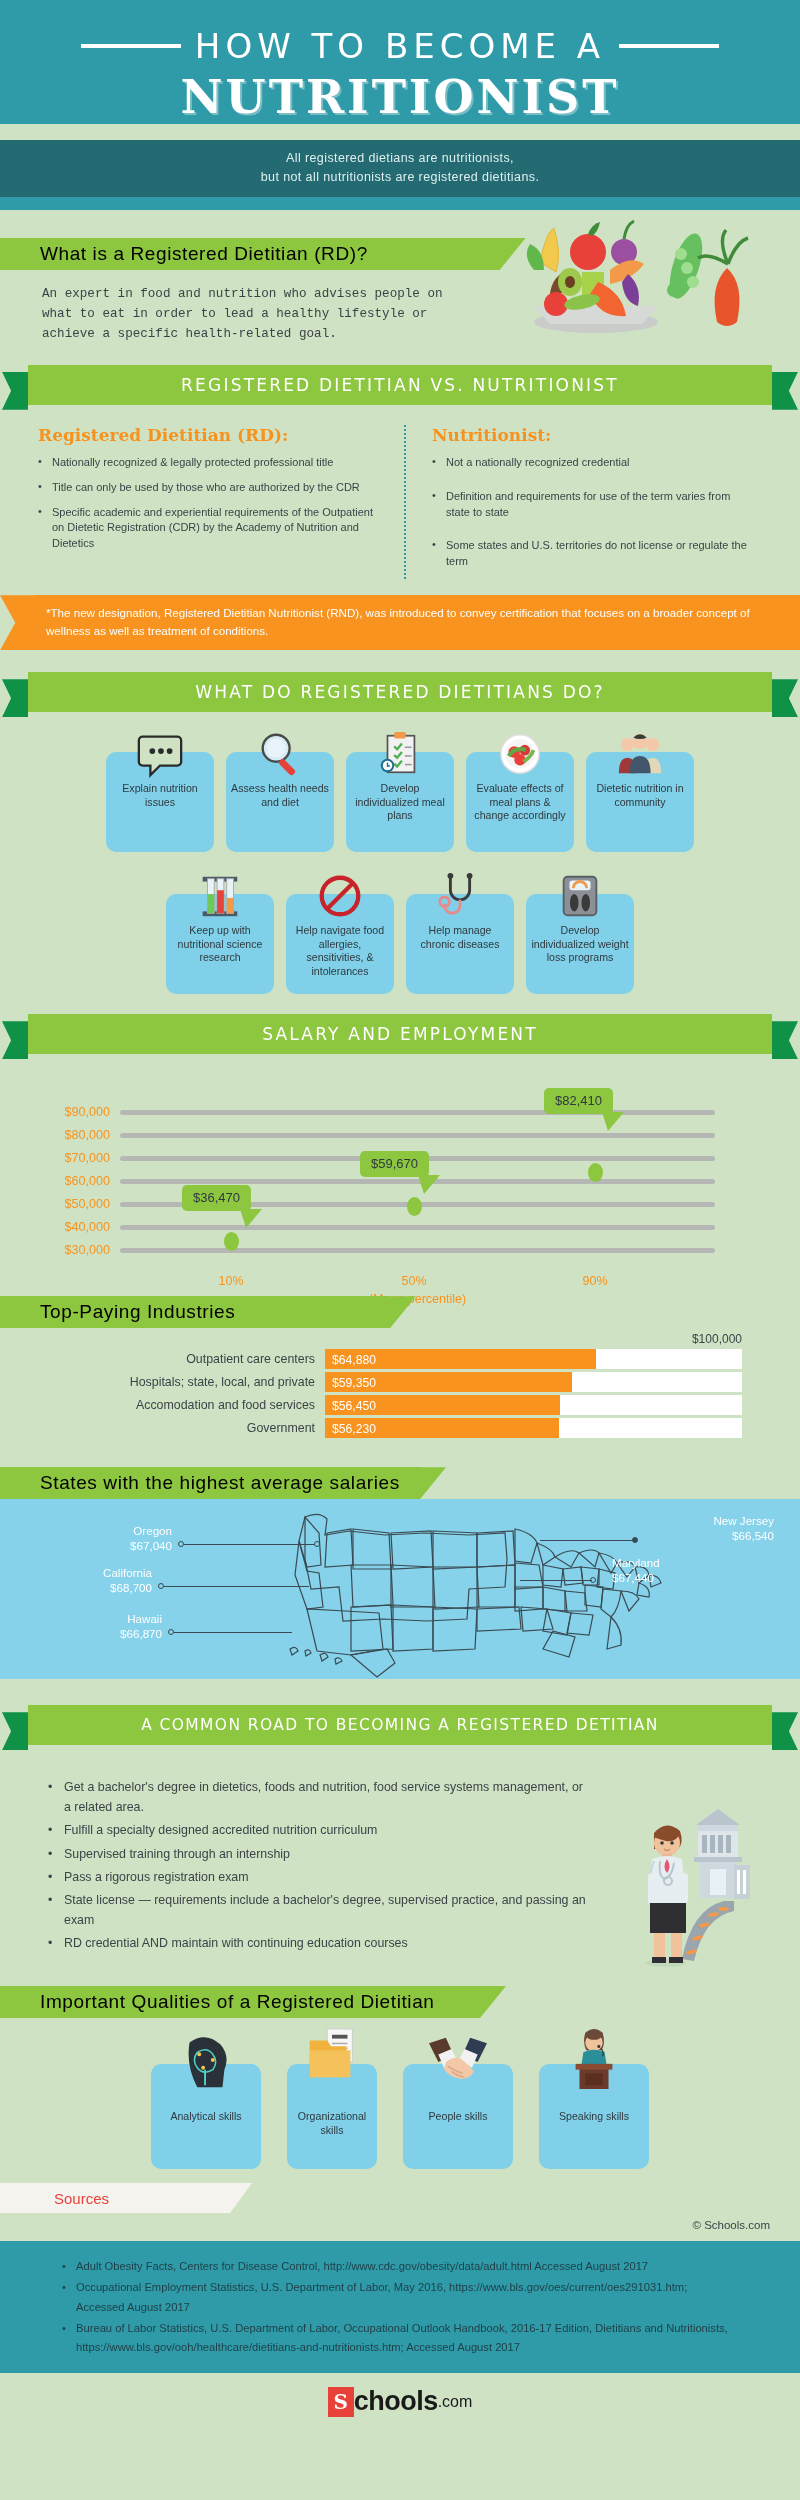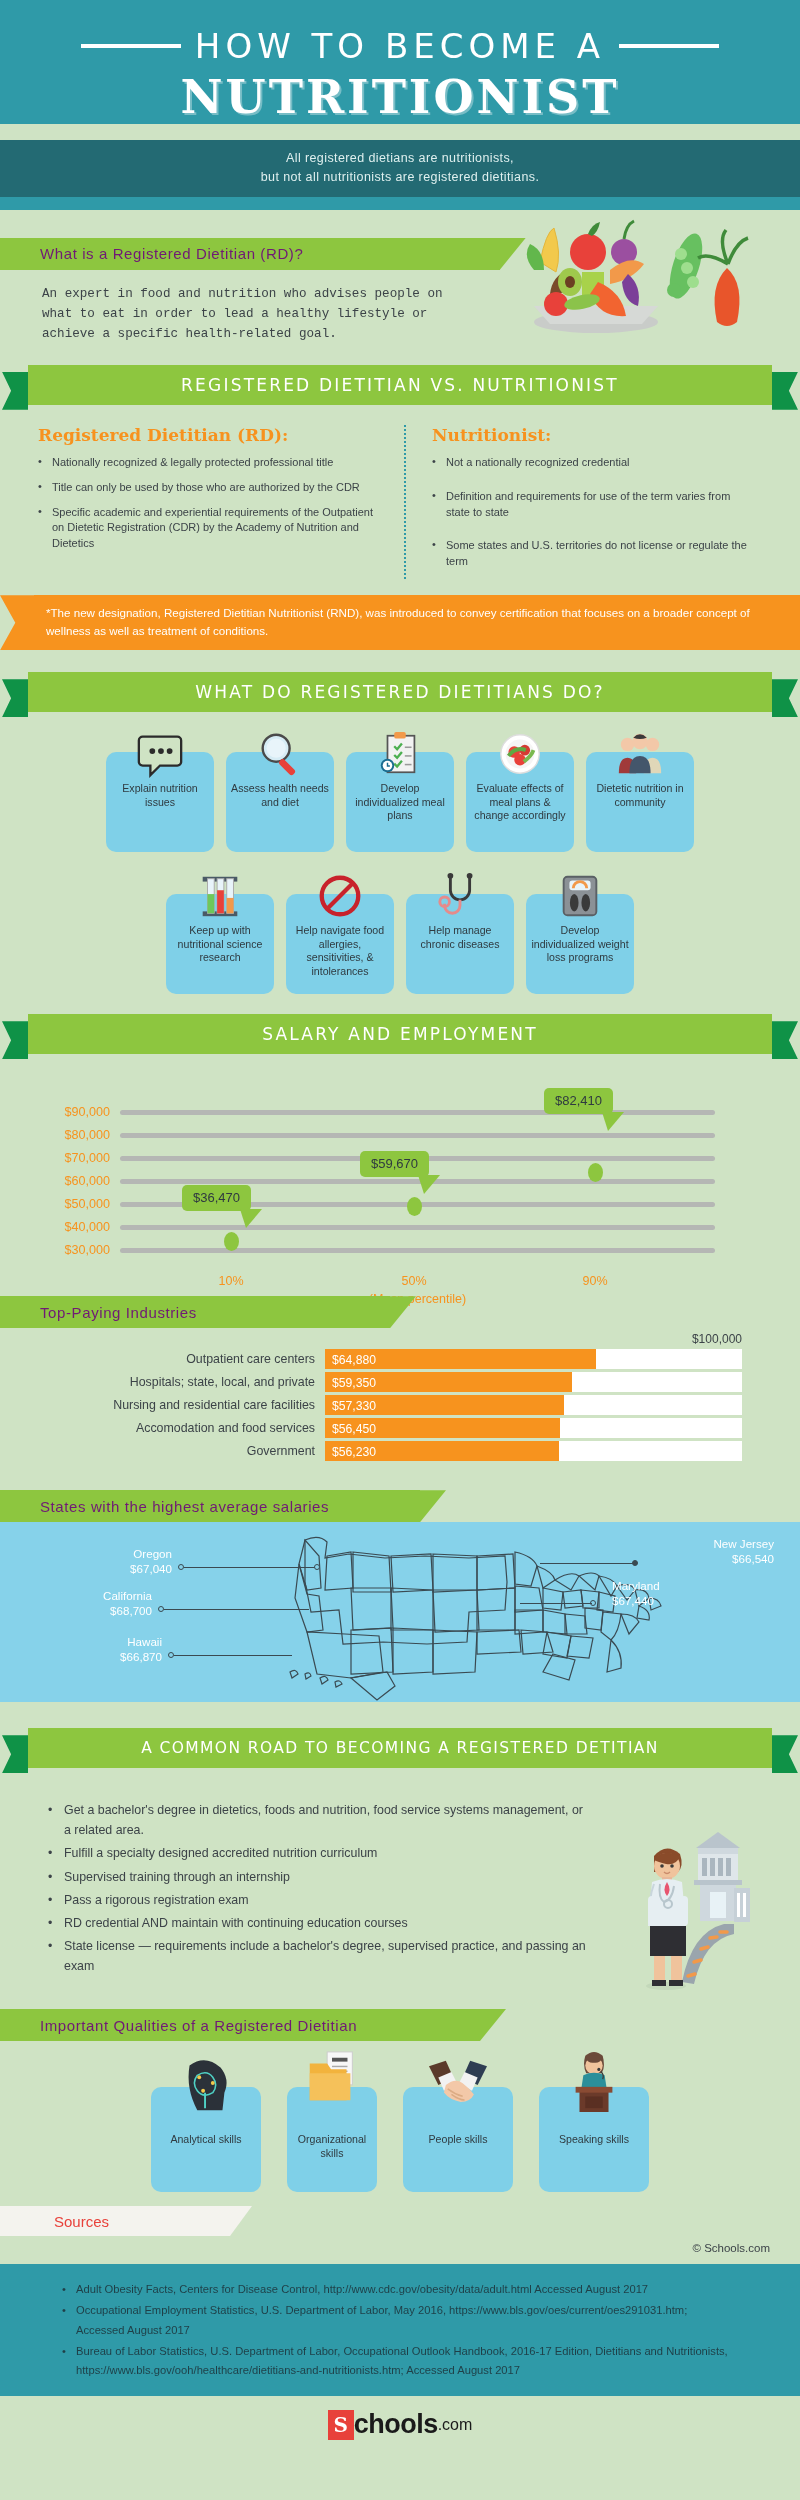--- a/index.html
+++ b/index.html
@@ -49,21 +49,21 @@
 
   .tag {
     background: #8dc63f; height: 32px; display: flex; align-items: center;
     padding-left: 40px; width: 460px; position: relative;
   }
   .tag.wide { width: 500px; }
   .tag::after {
     content:""; position:absolute; right:-26px; top:0; width:26px; height:32px;
     background:#8dc63f; clip-path: polygon(0 0, 100% 0, 0 100%);
   }
-  .tag span { color: #701a75; font-size: 15px; letter-spacing: .6px; }
+  .tag span { color: #000000; font-size: 19px; letter-spacing: .6px; }
 
   
   .sec-rd { position: relative; padding-top: 10px; padding-bottom: 6px; }
   .rd-body { padding: 14px 0 0 42px; width: 470px; }
   .rd-body p { font-size: 12.6px; line-height: 1.62; color: #3c4348; font-family: Liberation Mono, monospace; }
   .veg-art { position: absolute; right: 22px; top: 0px; width: 300px; height: 130px; }
 
   
   .compare { display: flex; padding: 14px 30px 4px 38px; gap: 0; }
   .col { width: 50%; padding-right: 18px; }
@@ -445,27 +445,20 @@
       <div class="ind-track">
         <div class="ind-fill" style="width:64.88%"></div>
         <div class="ind-val">$64,880</div>
       </div>
     </div>
     <div class="ind-row">
       <div class="ind-name">Hospitals; state, local, and private</div>
       <div class="ind-track">
         <div class="ind-fill" style="width:59.35%"></div>
         <div class="ind-val">$59,350</div>
-      </div>
-    </div>
-    <div class="ind-row">
-      <div class="ind-name">Nursing and residential care facilities</div>
-      <div class="ind-track">
-        <div class="ind-fill" style="width:57.33%"></div>
-        <div class="ind-val">$57,330</div>
       </div>
     </div>
     <div class="ind-row">
       <div class="ind-name">Accomodation and food services</div>
       <div class="ind-track">
         <div class="ind-fill" style="width:56.45%"></div>
         <div class="ind-val">$56,450</div>
       </div>
     </div>
     <div class="ind-row">
@@ -615,22 +608,22 @@
       <path d="M28 150 l14 0 l0 6 l-14 0z" fill="#2e2e33"></path>
       <path d="M45 150 l14 0 l0 6 l-14 0z" fill="#2e2e33"></path>
       <rect x="24" y="66" width="8" height="30" rx="4" fill="#e6eef2"></rect>
       <rect x="56" y="66" width="8" height="30" rx="4" fill="#e6eef2"></rect>
     </svg>
     <ul>
       <li>Get a bachelor's degree in dietetics, foods and nutrition, food service systems management, or a related area.</li>
       <li>Fulfill a specialty designed accredited nutrition curriculum</li>
       <li>Supervised training through an internship</li>
       <li>Pass a rigorous registration exam</li>
+      <li>State license — requirements include a bachelor's degree, supervised practice, and passing an exam</li>
       <li>RD credential AND maintain with continuing education courses</li>
-      <li>State license — requirements include a bachelor's degree, supervised practice, and passing an exam</li>
     </ul>
   </div>
 
   <div style="padding-top:26px">
     <div class="tag" style="width:480px">
       <span>Important Qualities of a Registered Dietitian</span>
     </div>
   </div>
   <div class="cards" style="padding-top:46px; gap:26px;">
     <div class="card" style="width:110px; min-height:105px; padding-top:46px">

